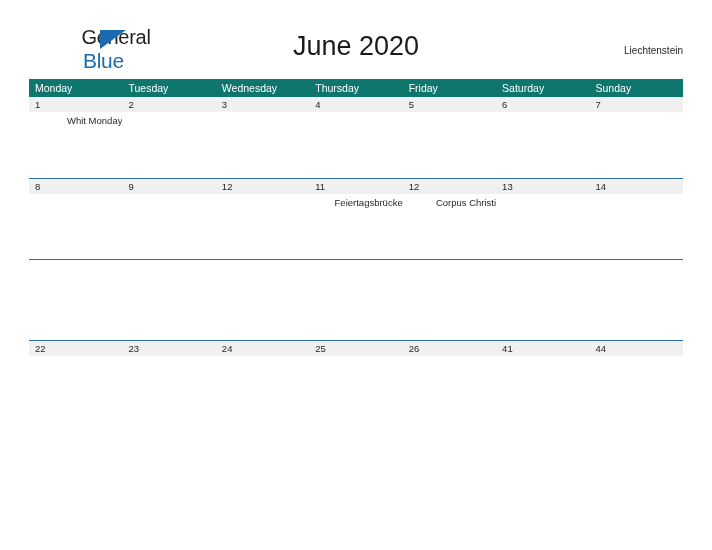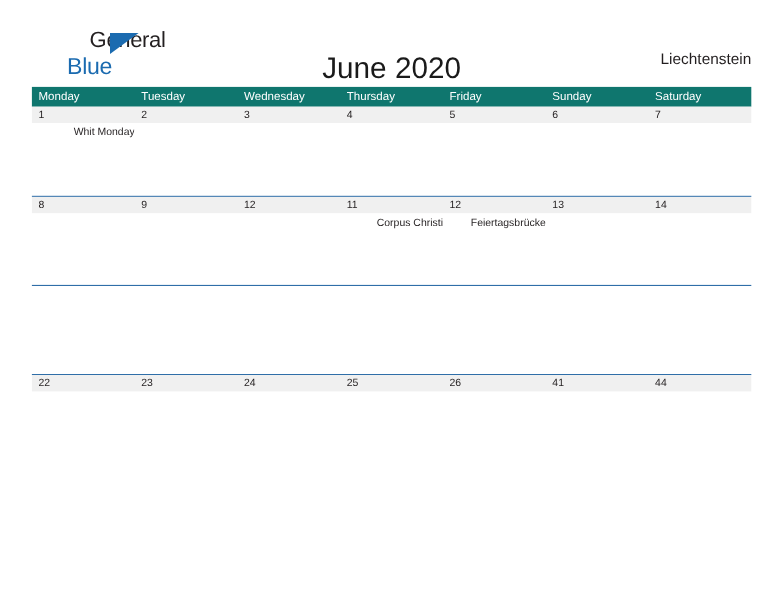--- a/index.html
+++ b/index.html
@@ -56,44 +56,44 @@
     left: 69px;
     top: 3px;
     width: 0;
     height: 0;
     border-left: 26px solid #1b6bb0;
     border-bottom: 19px solid transparent;
   }
   .logo-row2 {
     display: block;
     margin-top: 1px;
-    margin-left: 30px;
+    margin-left: 52px;
     font-size: 21px;
     color: #1b6bb0;
     letter-spacing: -0.3px;
   }
 
   .month-title {
     position: absolute;
     left: 0;
     right: 0;
     top: 31px;
     text-align: center;
     font-size: 27px;
     color: #1a1a1a;
     font-weight: normal;
     letter-spacing: 0px;
-    margin: 16px;
+    margin: 0;
   }
 
   .region {
     position: absolute;
     right: 29px;
     top: 45px;
-    font-size: 14px;
+    font-size: 10px;
     color: #231f20;
   }
 
   
   .calendar {
     position: absolute;
     left: 29px;
     top: 79px;
     width: 654px;
   }
@@ -184,22 +184,22 @@
   </div>
 
   <div class="calendar">
 
     <div class="weekday-header">
       <div class="weekday">Monday</div>
       <div class="weekday">Tuesday</div>
       <div class="weekday">Wednesday</div>
       <div class="weekday">Thursday</div>
       <div class="weekday">Friday</div>
+      <div class="weekday">Saturday</div>
       <div class="weekday">Sunday</div>
-      <div class="weekday">Saturday</div>
     </div>
 
     <div class="week-row first">
       <div class="daynum-band">
         <div class="day-cell">1</div>
         <div class="day-cell">2</div>
         <div class="day-cell">3</div>
         <div class="day-cell">4</div>
         <div class="day-cell">5</div>
         <div class="day-cell">6</div>
@@ -226,24 +226,24 @@
         <div class="day-cell">11</div>
         <div class="day-cell">12</div>
         <div class="day-cell">13</div>
         <div class="day-cell">14</div>
       </div>
       <div class="events-band">
         <div class="event-cell"></div>
         <div class="event-cell"></div>
         <div class="event-cell"></div>
         <div class="event-cell">
-            <span class="event-item">Corpus Christi</span>
+            <span class="event-item">Feiertagsbrücke</span>
           </div>
         <div class="event-cell">
-            <span class="event-item">Feiertagsbrücke</span>
+            <span class="event-item">Corpus Christi</span>
           </div>
         <div class="event-cell"></div>
         <div class="event-cell"></div>
       </div>
     </div>
 
     <div class="week-row">
       <div class="events-band">
         <div class="event-cell"></div>
         <div class="event-cell"></div>

